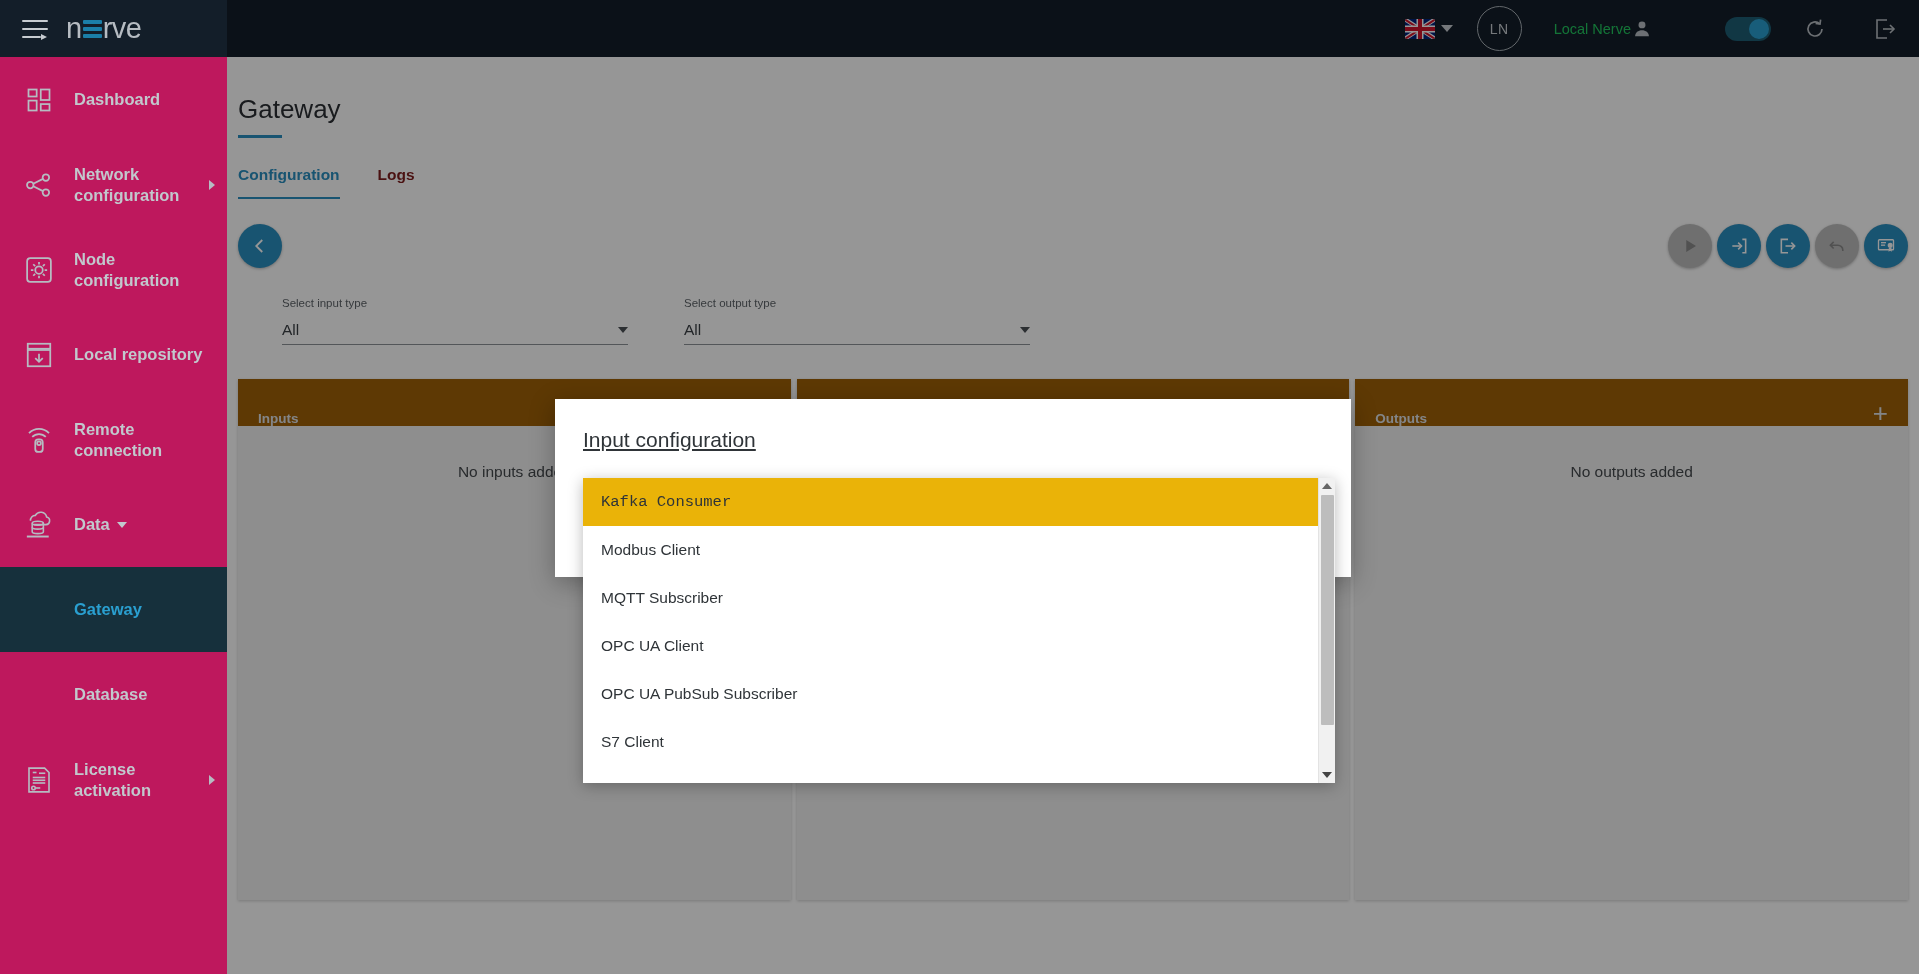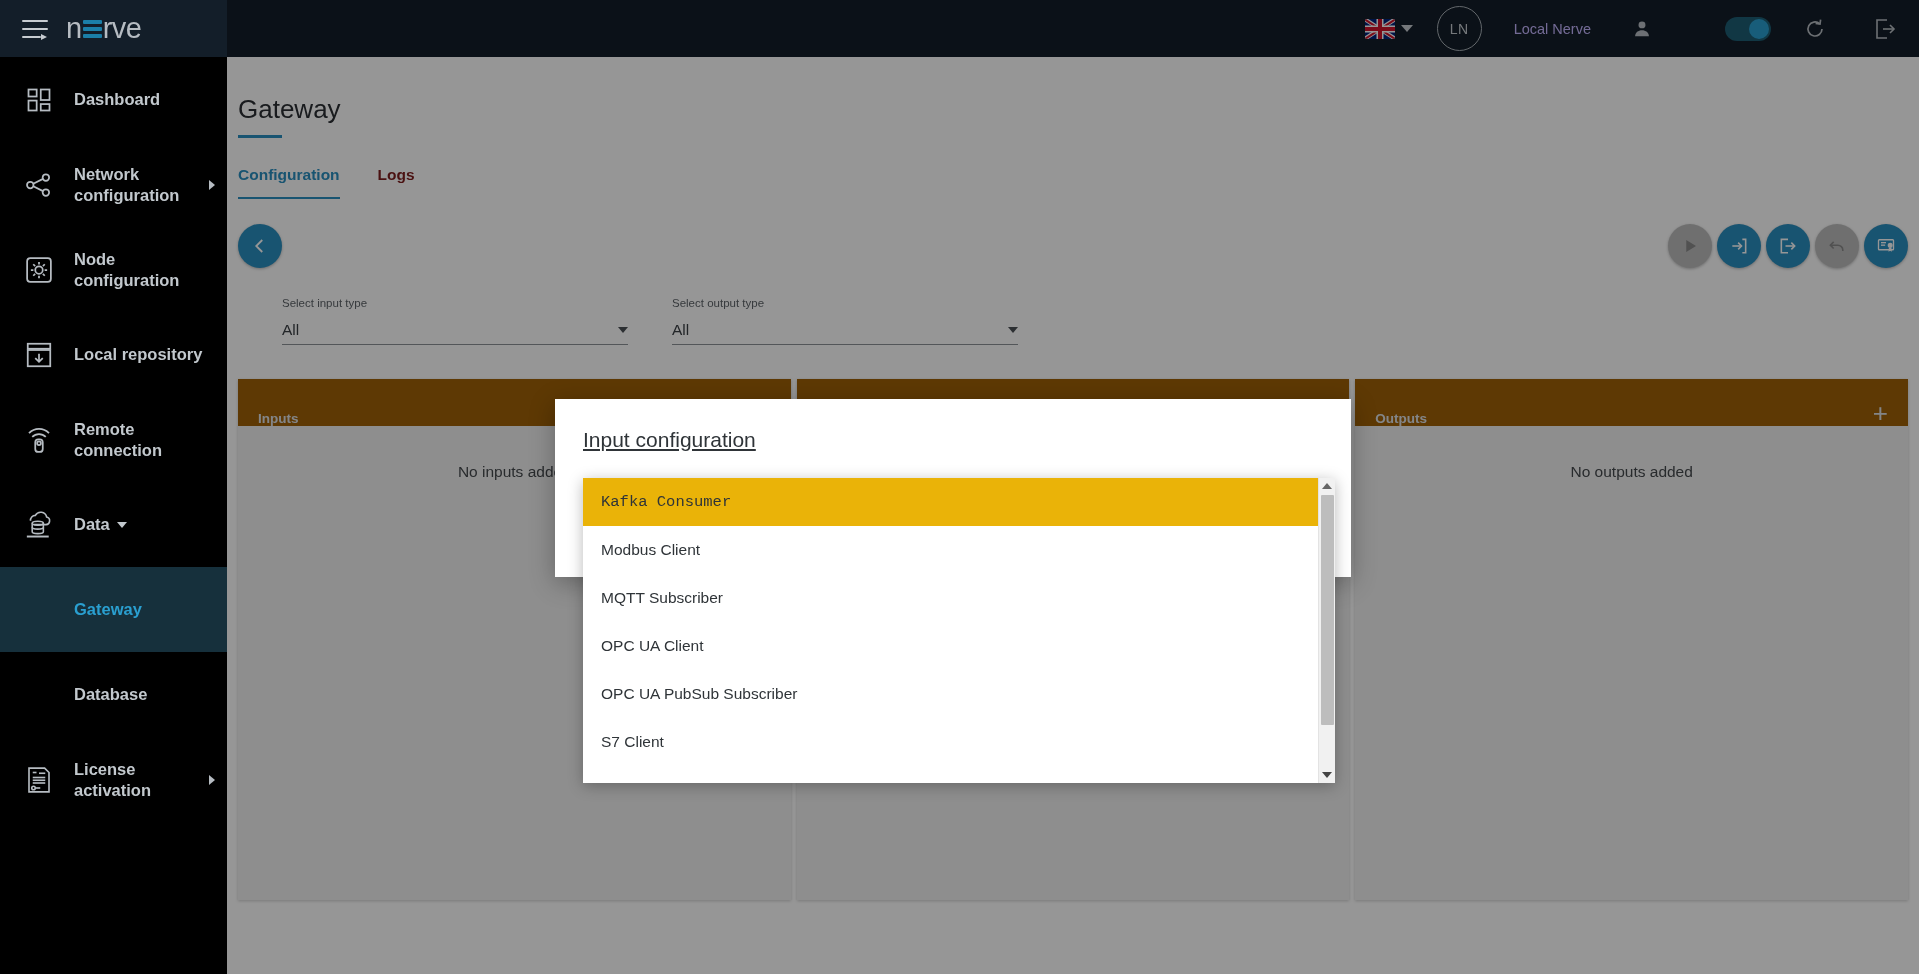--- a/index.html
+++ b/index.html
@@ -99,37 +99,37 @@
     border-top: 7px solid #c7ccd1;
     margin-right: 24px; cursor: pointer;
   }
   .avatar-circle {
     width: 45px; height: 45px; border-radius: 50%;
     border: 1.5px solid #a9b0b7;
     display: flex; align-items: center; justify-content: center;
     font-size: 14px; color: #c8cdd2; letter-spacing: 0.5px;
     margin-right: 32px; cursor: pointer;
   }
-  .username { font-size: 14.5px; color: #c4b5fd; margin-right: 40px; }
+  .username { font-size: 14.5px; color: #22c55e; }
   .ticon { color: #b9bfc5; cursor: pointer; display: flex; align-items: center; }
   .toggle-pill {
     width: 46px; height: 24px; border-radius: 12px;
     background: #1d5e74; position: relative; margin: 0 32px; cursor: pointer;
   }
   .toggle-pill .knob {
     position: absolute; right: 2px; top: 2px;
     width: 20px; height: 20px; border-radius: 50%;
     background: #2a9fd0;
   }
 
   
   .sidebar {
     position: absolute; top: 57px; left: 0;
     width: 227px; height: 917px;
-    background: #000000;
+    background: #be185d;
     z-index: 50;
     overflow: hidden;
   }
   .nav-item {
     display: flex; align-items: center;
     height: 85px; padding-left: 16px;
     position: relative; cursor: pointer;
   }
   .nav-item .ico {
     width: 46px; min-width: 46px; display: flex;
@@ -515,21 +515,21 @@
   </div>
 
   <div class="filters">
     <div class="field" style="width:346px;margin-left:44px">
       <div class="flabel">Select input type</div>
       <div class="fline">
         <span class="fval">All</span>
         <span class="sel-caret"></span>
       </div>
     </div>
-    <div class="field" style="width:346px;margin-left:44px">
+    <div class="field" style="width:346px;margin-left:56px">
       <div class="flabel">Select output type</div>
       <div class="fline">
         <span class="fval">All</span>
         <span class="sel-caret"></span>
       </div>
     </div>
   </div>
 
   <div class="panels">
     <div class="panel">

